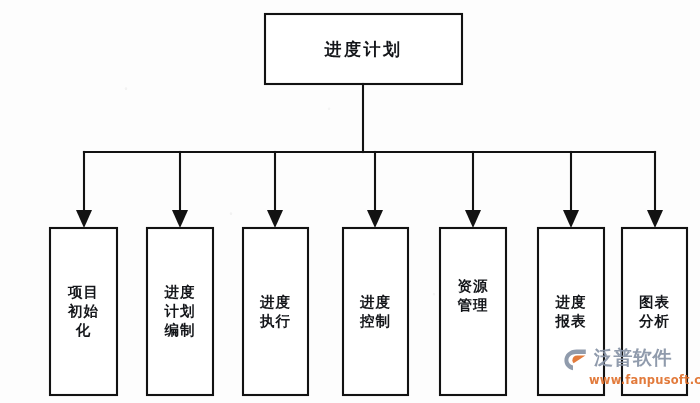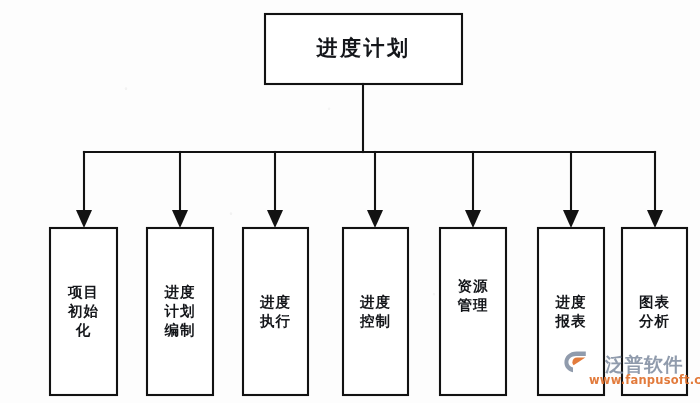--- a/index.html
+++ b/index.html
@@ -65,21 +65,21 @@
     font-family: "DejaVu Sans", sans-serif;
     letter-spacing: .5px;
     pointer-events: none;
   }
   .node-label span {
     display: block;
     line-height: 1.30;
     white-space: nowrap;
   }
   .root-label {
-    font-size: 21px;
+    font-size: 17px;
     font-weight: 600;
     letter-spacing: 2.5px;
     align-items: center;
   }
   .leaf-label {
     font-size: 14.5px;
     font-weight: 600;
     letter-spacing: 1px;
   }
   
@@ -90,22 +90,22 @@
     width: 137px;
     height: 42px;
     display: flex;
     flex-direction: column;
     align-items: flex-start;
     opacity: .92;
     pointer-events: none;
   }
   #wm-row {
     display: flex;
-    align-items: flex-end;
-    gap: 16px;
+    align-items: flex-start;
+    gap: 5px;
     height: 26px;
   }
   #wm-mark {
     width: 26px;
     height: 24px;
     flex: 0 0 auto;
   }
   #wm-text {
     font-family: "DejaVu Sans", sans-serif;
     font-size: 19px;

